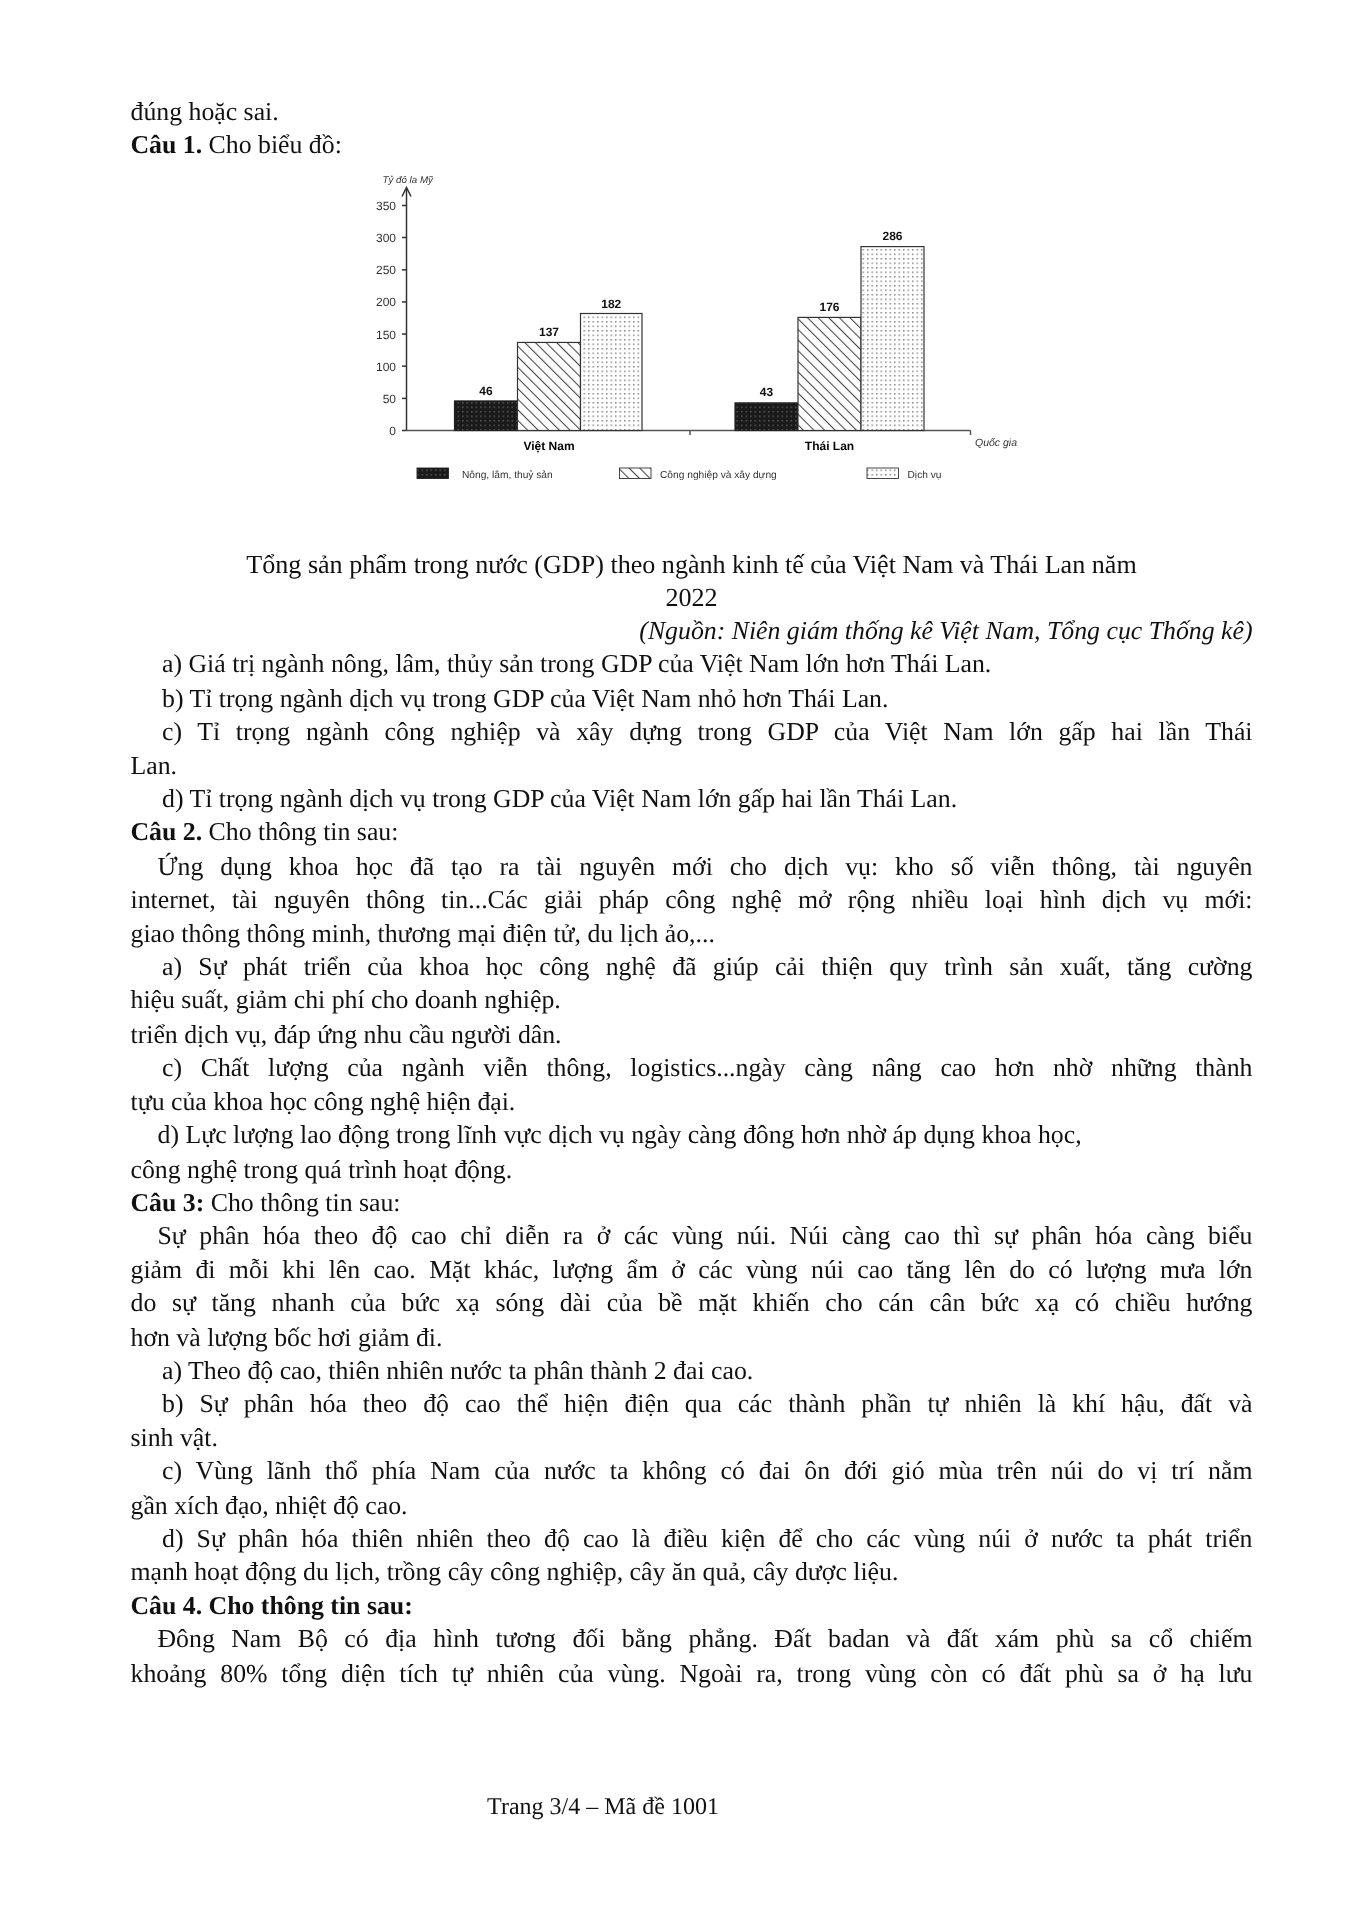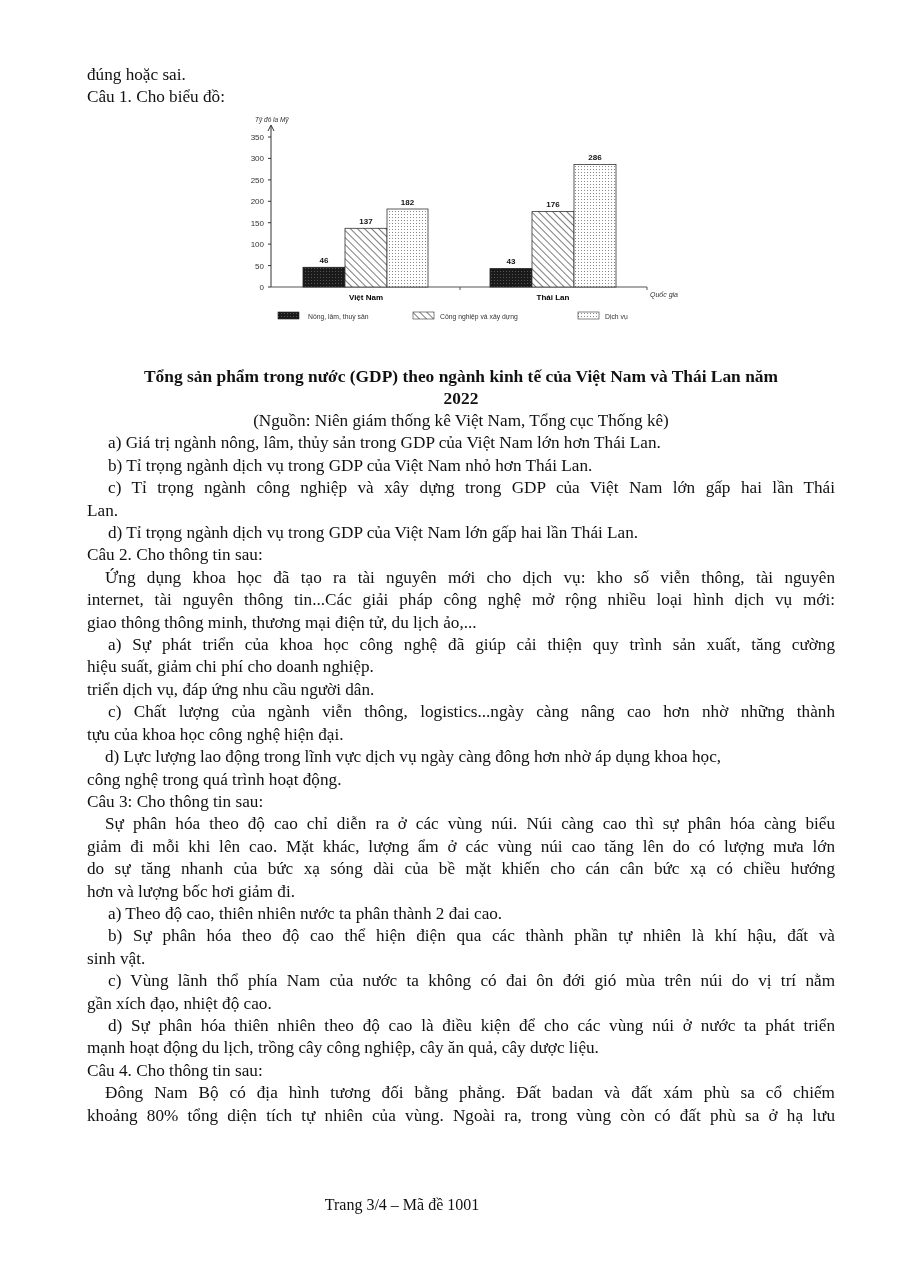--- a/index.html
+++ b/index.html
@@ -3,25 +3,25 @@
 <meta charset="utf-8">
 <style>
   html, body { margin:0; padding:0; background:#ffffff; }
   body { width:900px; height:1272px; position:relative; overflow:hidden;
          font-family:"Liberation Serif", serif; color:#111; }
   .page { position:absolute; left:87px; top:64px; width:748px; font-size:17.2px; line-height:22.4px; }
   .line { white-space:nowrap; }
   .just { text-align:justify; text-align-last:justify; white-space:normal;font-family:Liberation Serif, serif; }
   .indent { padding-left:21px; }
   .indent-s { padding-left:18px; }
-  b { font-weight:normal; }
+  b { font-weight:bold; }
   .chart-wrap { position:relative; height:246px; }
   .chart-wrap svg { position:absolute; left:143px; top:0; }
-  .caption { text-align:center; font-weight:bold; font-size:17.4px; line-height:22.6px; margin-top:10px; }
-  .source { text-align:center; }
+  .caption { text-align:center; font-weight:normal; font-size:17.4px; line-height:22.6px; margin-top:10px; }
+  .source { text-align:right; font-style:italic; }
   .footer { position:absolute; left:0; width:804px; top:1196px; text-align:center; font-size:16px; }
   .ctext { font-family:"Liberation Sans", sans-serif; }
 </style>
 </head>
 <body>
 
 <div class="page">
   <div class="line">đúng hoặc sai.</div>
   <div class="line"><b>Câu 1.</b><span> Cho biểu đồ:</span></div>
 

